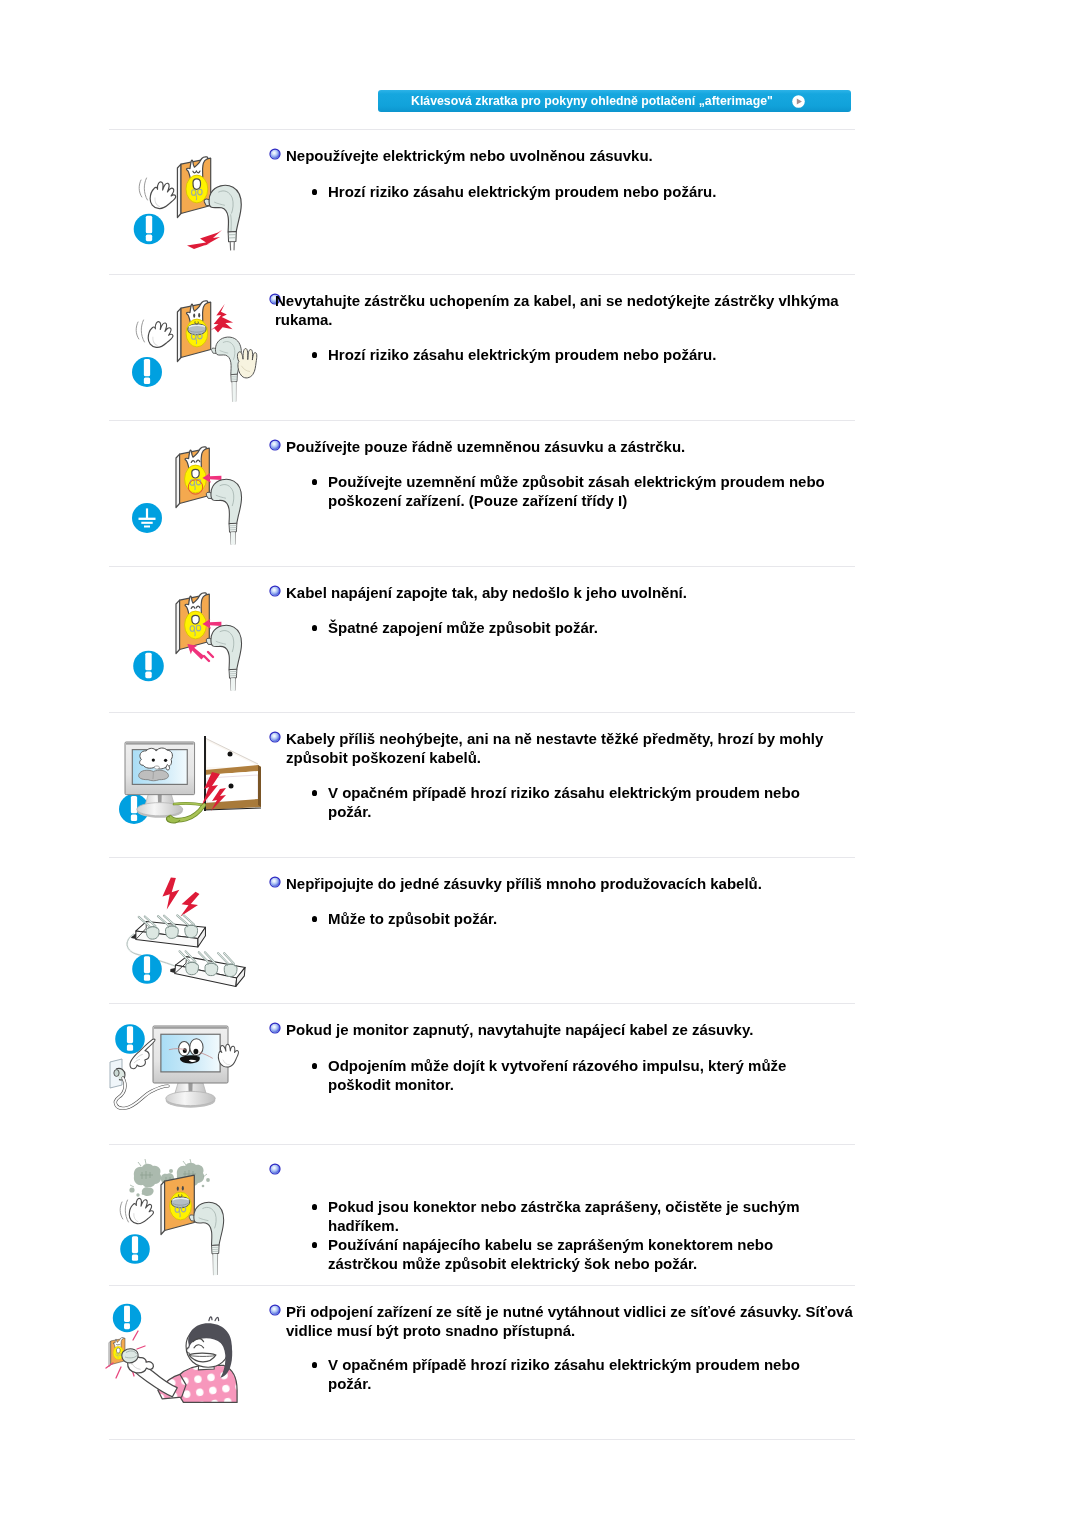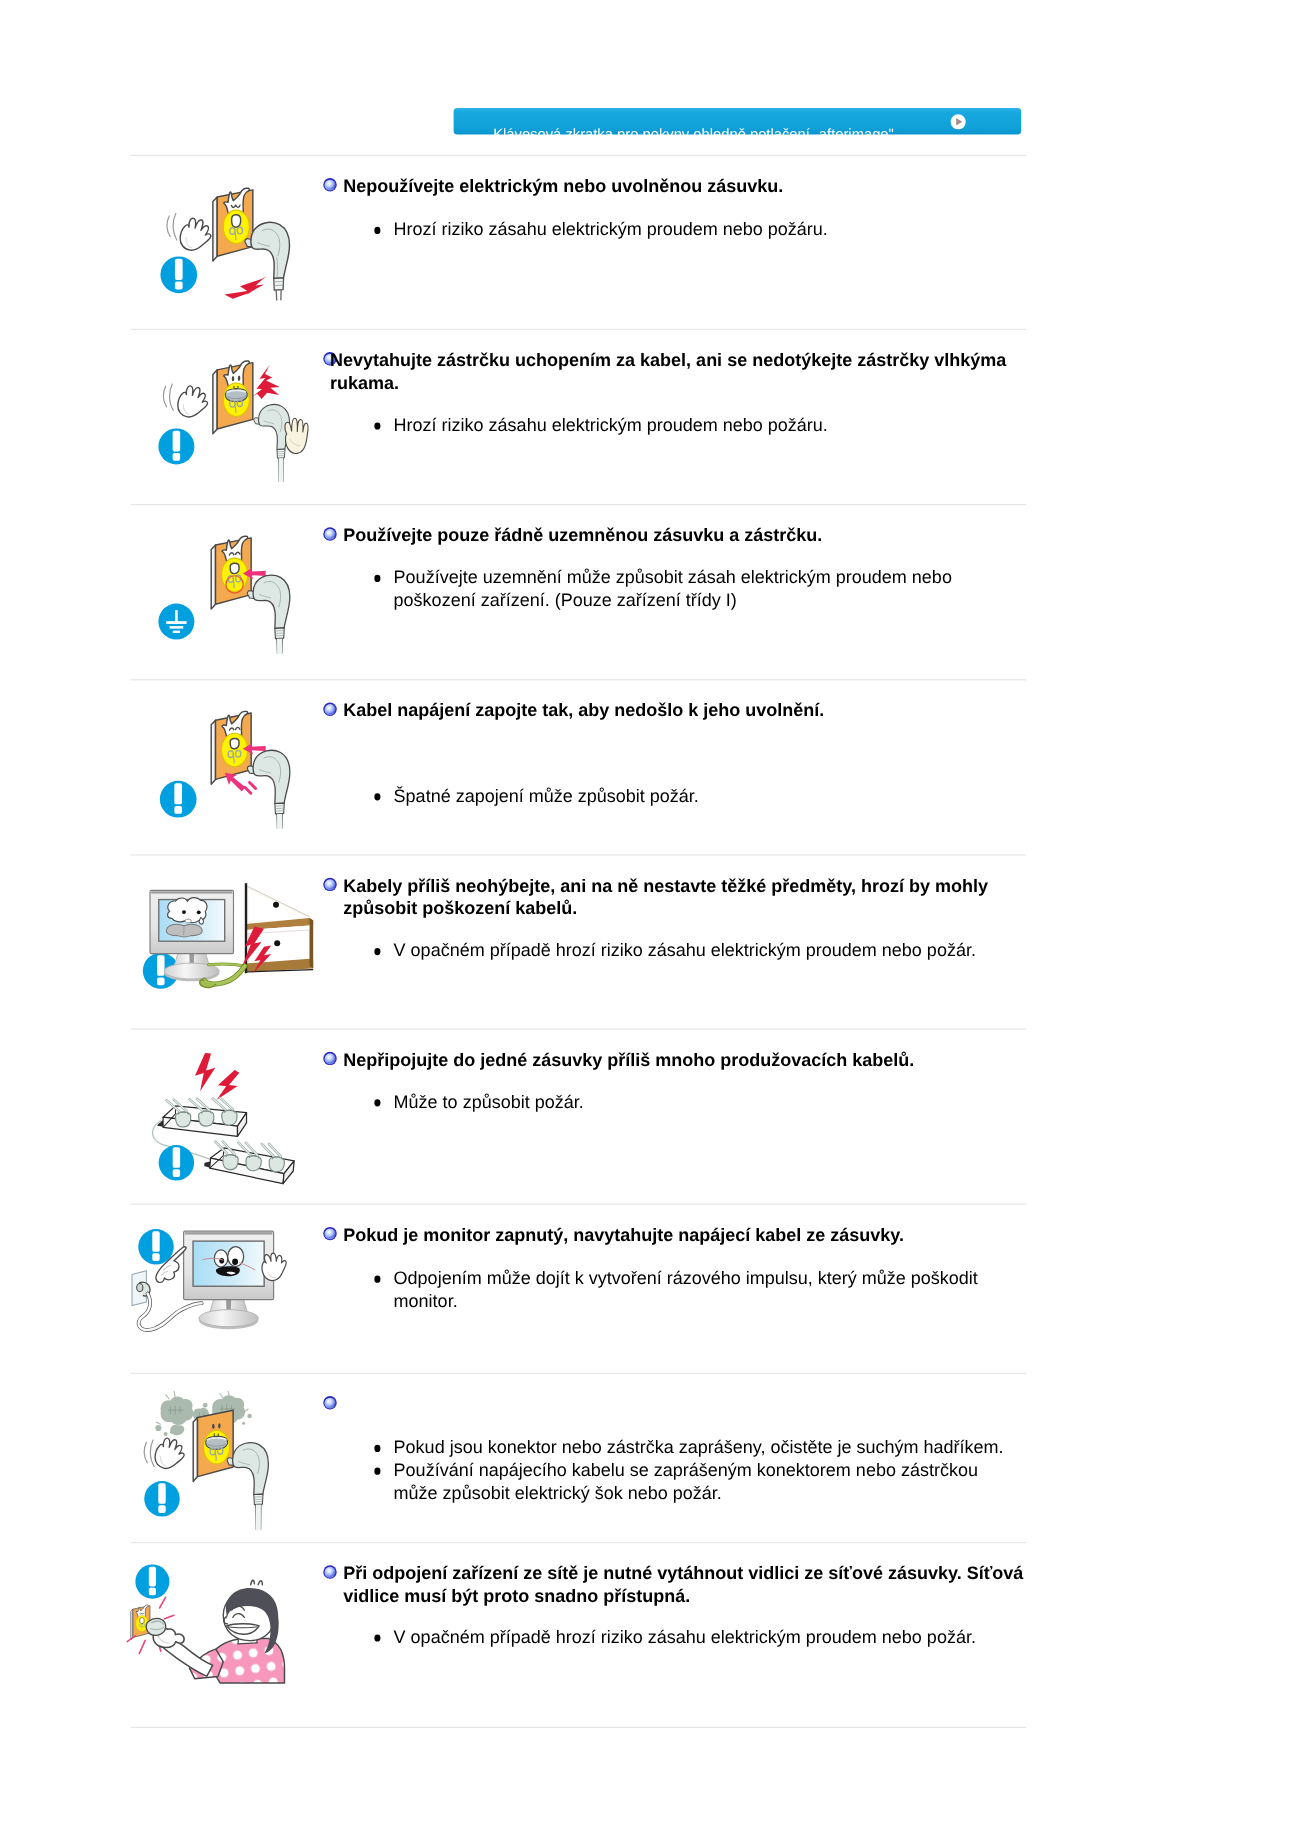--- a/index.html
+++ b/index.html
@@ -1,26 +1,26 @@
 <!DOCTYPE html>
 <html><head>
 <meta charset="utf-8">
 <style>
   html,body{margin:0;padding:0;}
   body{width:1080px;height:1528px;background:#ffffff;font-family:"Liberation Sans",sans-serif;}
   .page{position:relative;width:1080px;height:1528px;overflow:hidden;}
   .topbar{position:absolute;left:378px;top:90px;width:473px;height:22px;background:linear-gradient(#2DB3E8 0%,#16A7DF 18%,#11A2DA 72%,#0C95CE 100%);border-radius:3px;}
-  .topbar-label{position:absolute;left:33px;top:0;height:22px;line-height:22.5px;color:#ffffff;font-size:12.3px;font-weight:normal;white-space:nowrap;margin-top:11px;}
+  .topbar-label{position:absolute;left:33px;top:0;height:22px;line-height:22.5px;color:#ffffff;font-size:12.3px;font-weight:bold;white-space:nowrap;}
   .play-icon{position:absolute;left:414px;top:4.5px;width:13px;height:13px;}
   .divider{position:absolute;left:109px;width:746px;height:1px;background:#E7E7EB;}
   .illus{position:absolute;}
   .title{position:absolute;font-size:15px;font-weight:bold;color:#000000;line-height:19px;}
   .ballicon{position:absolute;width:12px;height:12px;}
   .blist{position:absolute;font-size:15px;color:#000000;line-height:19px;}
-  .bi{position:relative;padding-left:0;}
+  .bi{position:relative;padding-left:0;font-weight:bold;}
   .bdot{position:absolute;left:-16.2px;top:7.0px;width:5.4px;height:5.6px;border-radius:50%;background:#000;}
   svg{display:block;overflow:visible;}
 </style>
 </head>
 <body>
 
 <div class="page">
   <div class="topbar">
     <span class="topbar-label">Klávesová zkratka pro pokyny ohledně potlačení „afterimage"</span>
     <span class="play-icon">
@@ -251,21 +251,21 @@
             <stop offset="84%" stop-color="#5E6FE0"></stop>
             <stop offset="100%" stop-color="#3A3FD2"></stop>
           </radialGradient>
         </defs>
         <circle cx="6" cy="6" r="5.6" fill="#2A24C0"></circle>
         <circle cx="6.1" cy="6.4" r="4.7" fill="url(#bg3)"></circle>
         <path d="M2.0 7.8 A4.7 4.7 0 0 0 9.4 9.0" fill="none" stroke="#9FC8E8" stroke-width="0.8" opacity="0.55"></path>
       </svg>
   </span>
   <div class="title" style="left:286px;top:583px;width:570px">Kabel napájení zapojte tak, aby nedošlo k jeho uvolnění.</div>
-  <div class="blist" style="left:328px;top:654px;width:515px">
+  <div class="blist" style="left:328px;top:618px;width:515px">
     <div class="bi"><span class="bdot"></span><span>Špatné zapojení může způsobit požár.</span></div>
   </div>
   <div class="illus" style="left:128px;top:588px">
       <svg width="130" height="115" viewBox="0 0 130 115">
 <g>
           <circle cx="20.5" cy="78" r="15.3" fill="#00A0E0"></circle>
           <rect x="17.3" y="64.7" width="6.4" height="17.6" rx="1.6" fill="#fff"></rect>
           <rect x="17.3" y="83.6" width="6.4" height="6.6" rx="1.6" fill="#fff"></rect>
         </g>
 <g transform="translate(48,6.0)">

